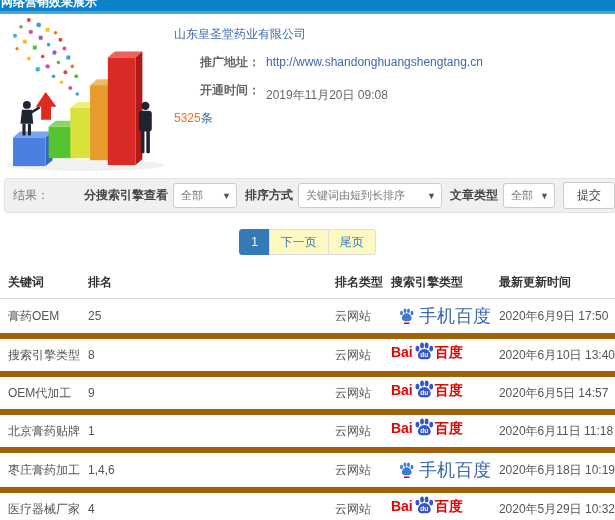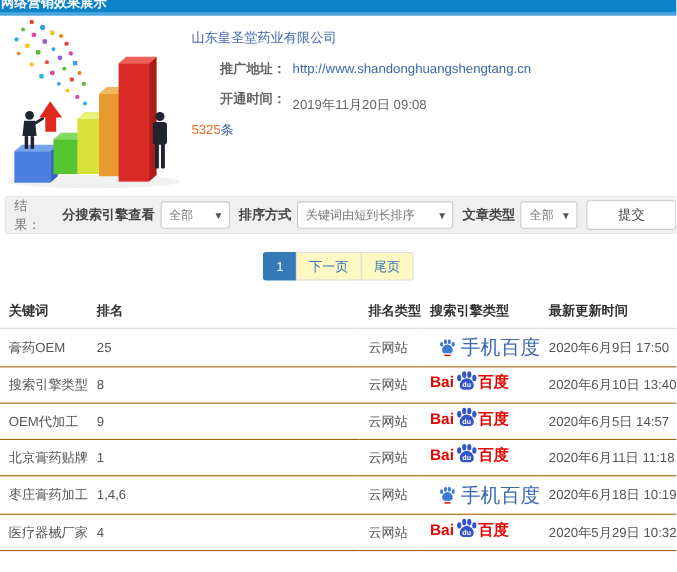--- a/index.html
+++ b/index.html
@@ -40,41 +40,41 @@
     background:#fff; border:1px solid #ccc; border-radius:3px; height:25px;
     display:flex; align-items:center; justify-content:space-between;
     padding:0 5px 0 7px; color:#777; font-size:11px; cursor:pointer; white-space:nowrap;
   }
   .select .caret { color:#555; font-size:9px; margin-left:5px; }
   .sel-engine { width:64px; }
   .sel-sort { width:144px; }
   .sel-type { width:52px; }
   .submit-btn {
     height:27px; margin-left:8px; background:#fff; border:1px solid #ccc; border-radius:3px;
-    padding:0 28px; color:#444; font-size:12px; cursor:pointer; white-space:nowrap;
+    padding:0 13px; color:#444; font-size:12px; cursor:pointer; white-space:nowrap;
   }
 
   
   .pager { display:flex; justify-content:center; margin:16px 0 12px; }
   .page-item {
     border:1px solid #ddd; background:#fef9c3; color:var(--pager-active,#337ab7);
     padding:6px 11px; margin-left:-1px; cursor:pointer; font-size:12px; line-height:1;
   }
   .page-item.first { border-radius:3px 0 0 3px; margin-left:0; }
   .page-item.last { border-radius:0 3px 3px 0; }
   .page-item.active { background:var(--pager-active,#337ab7); border-color:var(--pager-active,#337ab7); color:#fff; }
 
   
   table.results { width:100%; border-collapse:collapse; font-size:12px; }
   table.results th {
     text-align:left; font-weight:bold; color:#333; padding:7px 0 7px 8px;
     border-bottom:1px solid #d9d9d9; white-space:nowrap;
   }
   table.results td {
-    padding:5px 0 5px 8px; border-bottom:1px solid #a16207; color:#555;
+    padding:5px 0 5px 8px; border-bottom:6px solid #a16207; color:#555;
     height:16px; white-space:nowrap; vertical-align:middle;
   }
   td.c-keyword { color:#333; }
   td.c-rank { color:var(--rank-blue,#4a7cba); cursor:pointer; }
   
   .bd-logo { display:inline-flex; }
   .bd-bai, .bd-cn { color:var(--baidu-red,#e10601); font-weight:bold; font-size:14px; letter-spacing:0; }
   .bd-paw { margin:0 1px; position:relative; top:-2px; }
   .mb-badge { display:inline-flex; align-items:center; margin-left:8px; }
   .mb-label { color:var(--link-blue,#3c68af); margin-left:5px; font-size:18px; cursor:pointer; }

